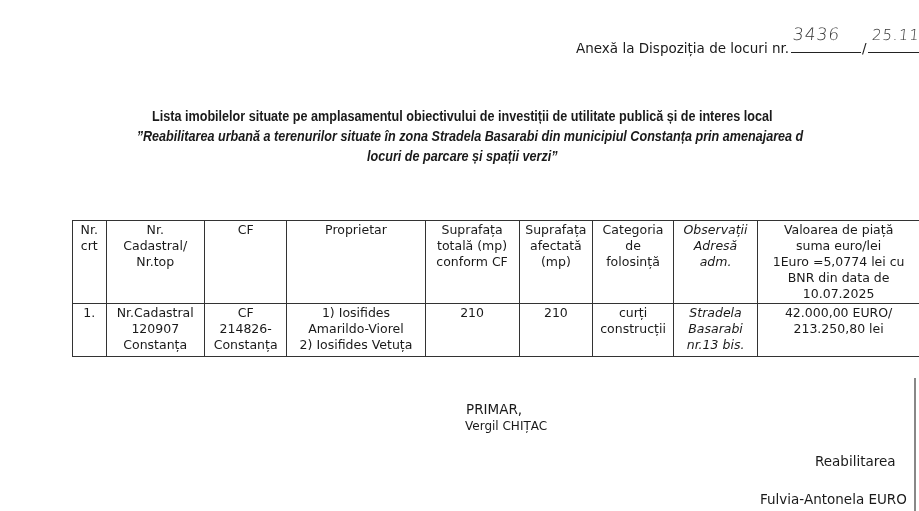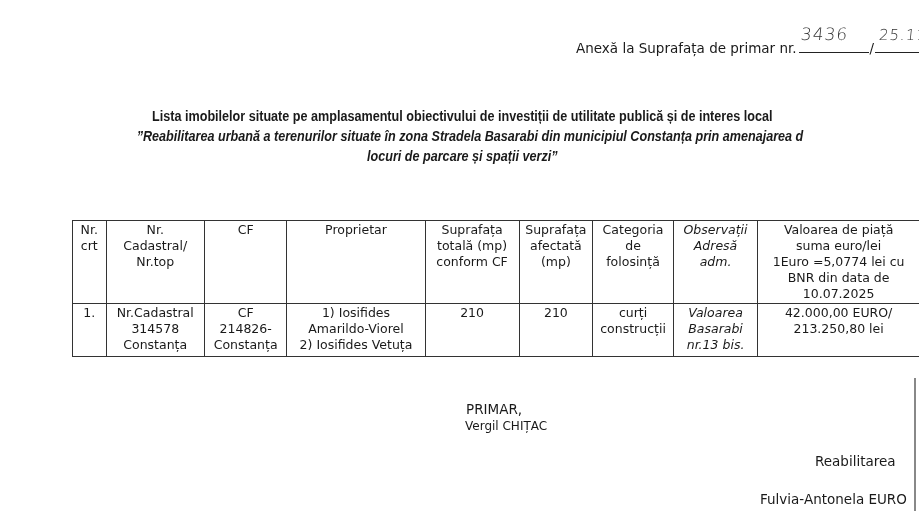--- a/index.html
+++ b/index.html
@@ -144,21 +144,21 @@
       left: 914px;
       width: 2px;
       height: 133px;
       background: #888;
     }
   </style>
 </head>
 <body>
 
 <div class="annex">
-  <span>Anexă la Suprafața de primar nr.</span><span class="blank blank1"><span class="hw hw1">3436</span></span><span class="slash">/</span><span class="blank blank2"><span class="hw hw2">25.11.</span></span>
+  <span>Anexă la Dispoziția de locuri nr.</span><span class="blank blank1"><span class="hw hw1">3436</span></span><span class="slash">/</span><span class="blank blank2"><span class="hw hw2">25.11.</span></span>
 </div>
 
 <div class="title">Lista imobilelor situate pe amplasamentul obiectivului de investiții de utilitate publică și de interes local</div>
 <div class="subtitle l1">”Reabilitarea urbană a terenurilor situate în zona Stradela Basarabi din municipiul Constanța prin amenajarea d</div>
 <div class="subtitle l2">locuri de parcare și spații verzi”</div>
 
 <table class="props">
   <tbody>
       <tr class="head">
     <td class="c0">Nr.
@@ -182,33 +182,33 @@
 adm.</td>
     <td class="c8">Valoarea de piață
 suma euro/lei
 1Euro =5,0774 lei  cu
 BNR din data de
 10.07.2025</td>
   </tr>
   <tr class="row">
     <td class="c0">1.</td>
     <td class="c1">Nr.Cadastral
-314578
+120907
 Constanța</td>
     <td class="c2">CF
 214826-
 Constanța</td>
     <td class="c3">1) Iosifides
 Amarildo-Viorel
 2) Iosifides Vetuța</td>
     <td class="c4">210</td>
     <td class="c5">210</td>
     <td class="c6">curți
 construcții</td>
-    <td class="c7">Valoarea
+    <td class="c7">Stradela
 Basarabi
 nr.13 bis.</td>
     <td class="c8">42.000,00 EURO/
 213.250,80 lei</td>
   </tr>
 </tbody>
   </table>
 
 <div class="mayor-title">PRIMAR,</div>
 <div class="mayor-name">Vergil CHIȚAC</div>

